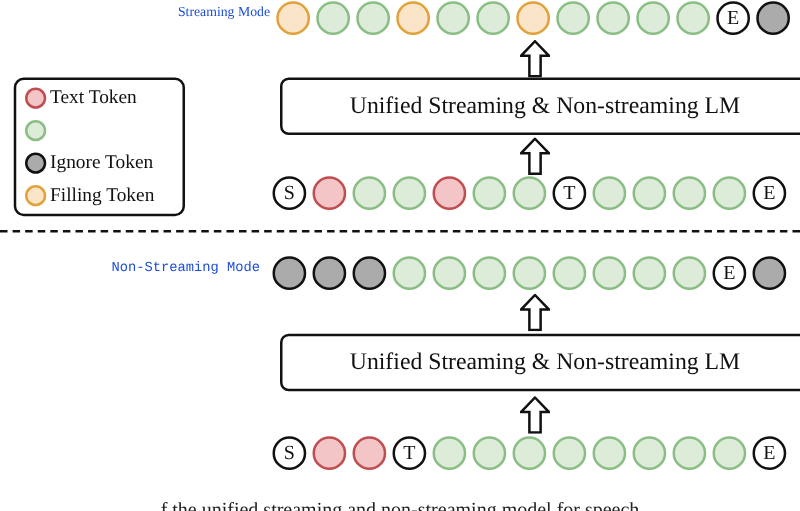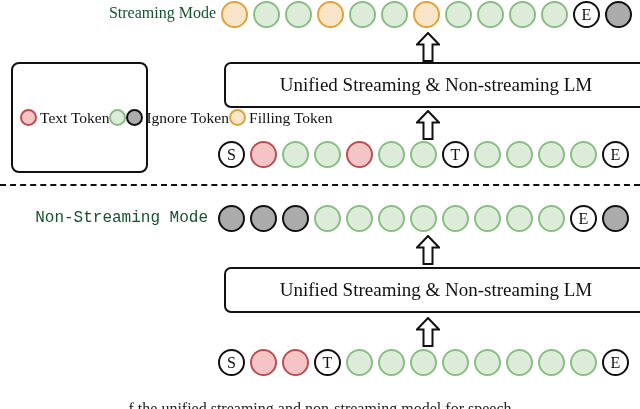--- a/index.html
+++ b/index.html
@@ -8,24 +8,24 @@
     width: 640px;
     height: 409px;
     background: #fff;
     overflow: hidden;
     font-family: "Liberation Serif", "DejaVu Serif", serif;
     color: #111;
   }
 
   .mode-label {
     position: absolute;
-    font-size: 16px;
+    font-size: 11px;
     white-space: nowrap;
     text-align: right;
-    color: #14532d;
+    color: #1d4ed8;
   }
   #streaming-label { top: 4px; left: 0; width: 216px; }
   #non-streaming-label { top: 209px; left: 0; width: 208px; font-family: Liberation Mono, monospace; }
 
   .token-row {
     position: absolute;
     display: flex;
     gap: 5px;
   }
   .token {
@@ -73,21 +73,21 @@
   #legend {
     position: absolute;
     left: 11px; top: 62px;
     width: 137px; height: 111px;
     box-sizing: border-box;
     background: #fff;
     border: 2px solid #111;
     border-radius: 8px;
     padding: 5px 0 5px 7px;
     display: flex;
-    flex-direction: row;
+    flex-direction: column;
     justify-content: space-between;
   }
   .legend-item { display: flex; align-items: center; gap: 3px; }
   .legend-swatch {
     width: 17px; height: 17px;
     border-radius: 50%;
     box-sizing: border-box;
     flex: 0 0 auto;
   }
   .legend-swatch.text    { background: #f4c5c6; border: 2px solid #bf4e51; }

